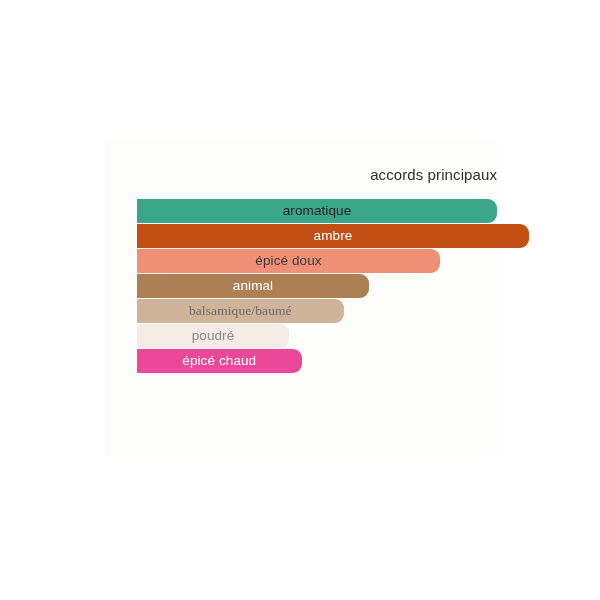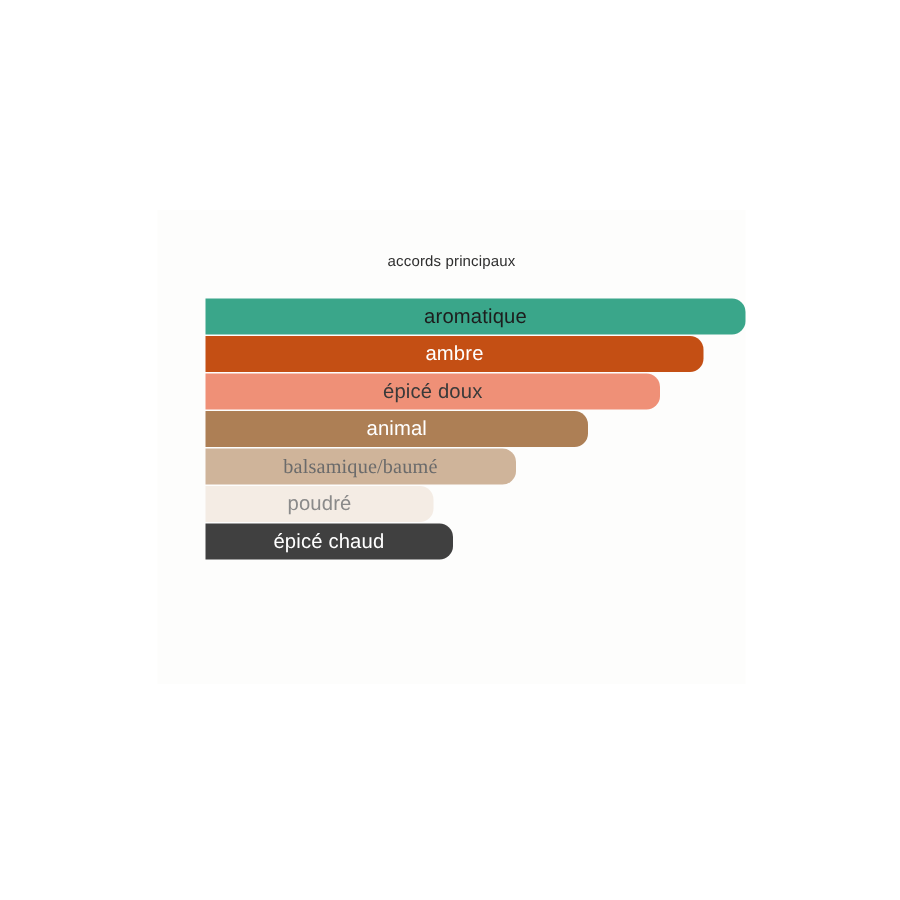--- a/index.html
+++ b/index.html
@@ -22,22 +22,22 @@
     width: 392px;
     height: 316px;
     background: #fdfdfc;
   }
 
   #chart-title {
     position: absolute;
     left: 0;
     top: 27px;
     width: 392px;
-    text-align: center;
-    font-size: 10px;
+    text-align: right;
+    font-size: 15px;
     color: #2e2e2e;
     letter-spacing: 0.1px;
     line-height: 16px;
     white-space: nowrap;
   }
 
   #bars {
     position: absolute;
     left: 32px;
     top: 59px;
@@ -78,44 +78,44 @@
 
   <div id="chart-title">accords principaux</div>
 
   <div id="bars">
       <div class="bar-row">
         <div class="bar" style="width: 360px; background: rgb(58, 166, 138);">
           <span class="bar-label" style="color: rgb(29, 29, 29);">aromatique</span>
         </div>
       </div>
       <div class="bar-row">
-        <div class="bar" style="width: 332px; background: rgb(196, 79, 20);">
+        <div class="bar" style="width: 392px; background: rgb(196, 79, 20);">
           <span class="bar-label" style="color: rgb(255, 255, 255);">ambre</span>
         </div>
       </div>
       <div class="bar-row">
         <div class="bar" style="width: 303px; background: rgb(239, 144, 119);">
           <span class="bar-label" style="color: rgb(58, 58, 58);">épicé doux</span>
         </div>
       </div>
       <div class="bar-row">
-        <div class="bar" style="width: 255px; background: rgb(173, 127, 85);">
+        <div class="bar" style="width: 232px; background: rgb(173, 127, 85);">
           <span class="bar-label" style="color: rgb(255, 255, 255);">animal</span>
         </div>
       </div>
       <div class="bar-row">
         <div class="bar" style="width: 206.64px; background: rgb(207, 180, 154);">
           <span class="bar-label" style="color: rgb(107, 107, 107); font-family: Liberation Serif, serif;">balsamique/baumé</span>
         </div>
       </div>
       <div class="bar-row">
         <div class="bar" style="width: 152px; background: rgb(244, 236, 228);">
           <span class="bar-label" style="color: rgb(138, 138, 138);">poudré</span>
         </div>
       </div>
       <div class="bar-row">
-        <div class="bar" style="width: 164.52px; background: #404040;">
+        <div class="bar" style="width: 164.52px; background: #ec4899;">
           <span class="bar-label" style="color: rgb(255, 255, 255);">épicé chaud</span>
         </div>
       </div>
     </div>
 
 </div>
 
 </body></html>

